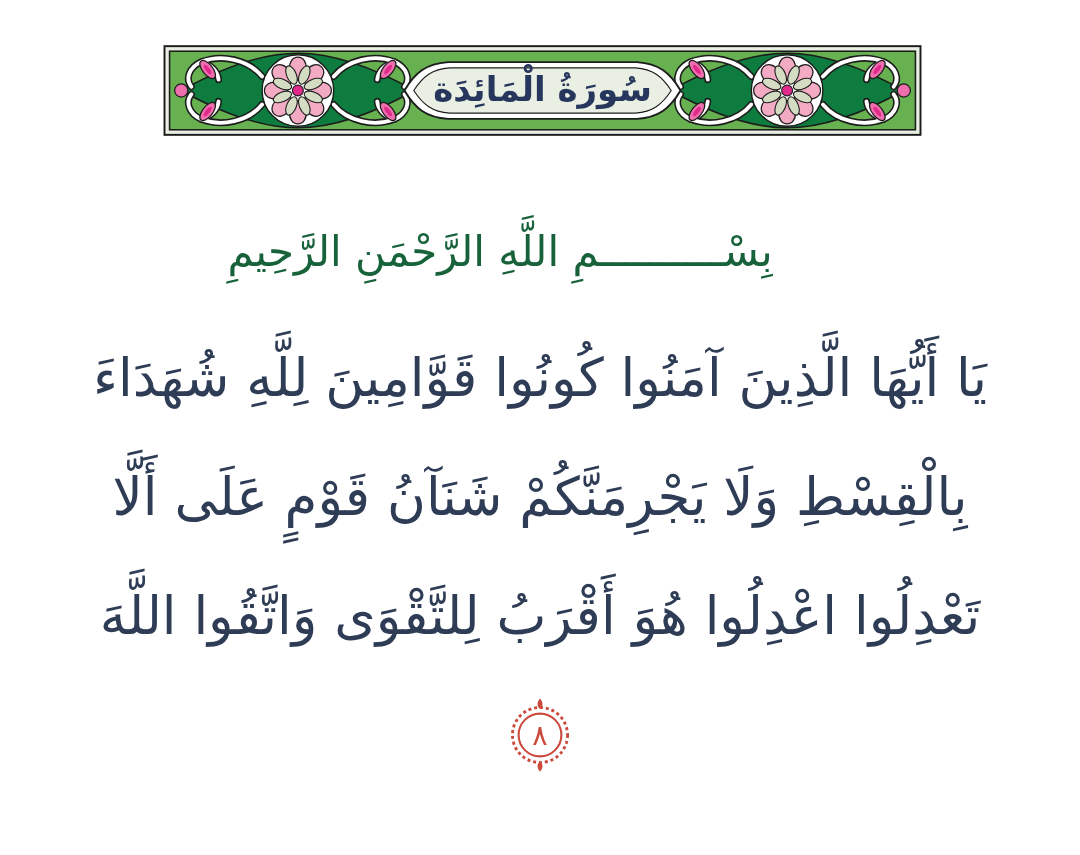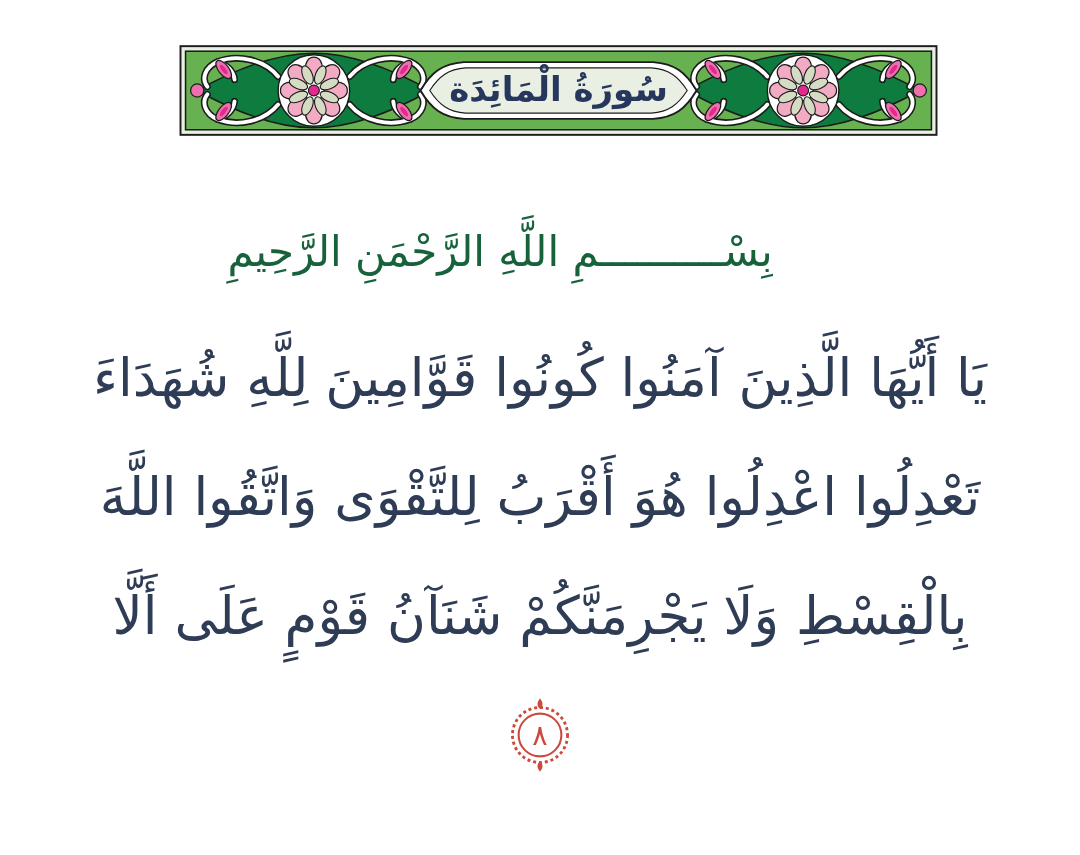--- a/index.html
+++ b/index.html
@@ -17,21 +17,21 @@
     --bud-pink:#ef6fae;
     --outline-black:#1c1c1c;
   }
   html,body{margin:0;padding:0;}
   body{
     width:1080px;height:855px;position:relative;overflow:hidden;
     background:var(--page-bg,#ffffff);
     font-family:"DejaVu Sans",sans-serif;
   }
   
-  .banner{position:absolute;left:71px;top:45px;width:975px;height:91px;border-radius:13px;}
+  .banner{position:absolute;left:55px;top:45px;width:975px;height:91px;border-radius:13px;}
   .banner-svg{position:absolute;left:0;top:0;width:100%;height:100%;display:block;}
   .bannerOuter{fill:var(--banner-light,#e9f0e3);stroke:var(--outline-black,#1c1c1c);stroke-width:2.5;}
   .bannerField{fill:var(--banner-green,#67b151);stroke:var(--outline-black,#1c1c1c);stroke-width:2;}
   .lens{fill:var(--banner-dark-green,#0e7c3e);stroke:var(--outline-black,#1c1c1c);stroke-width:2;}
   .ck{stroke:var(--outline-black,#1c1c1c);stroke-width:9;fill:none;stroke-linecap:round;}
   .cw{stroke:#ffffff;stroke-width:5;fill:none;stroke-linecap:round;}
   .bud{fill:var(--bud-pink,#ef6fae);stroke:var(--outline-black,#1c1c1c);stroke-width:1.6;}
   .budcore{fill:var(--rosette-magenta,#e12a8c);}
   .wdisc{fill:#ffffff;stroke:var(--outline-black,#1c1c1c);stroke-width:1.8;}
   .petals use{fill:var(--rosette-pink,#f3abc4);stroke:var(--outline-black,#1c1c1c);stroke-width:1.6;}
@@ -125,22 +125,22 @@
       <path class="cartOuter" d="M310 58.5 C324 35 338 24 366 22 L609 22 C637 24 651 35 665 58.5 C651 82 637 93 609 95 L366 95 C338 93 324 82 310 58.5 Z"></path>
       <path class="cartInner" d="M322 58.5 C334 40 346 31 368 29.5 L607 29.5 C629 31 641 40 653 58.5 C641 77 629 86 607 87.5 L368 87.5 C346 86 334 77 322 58.5 Z"></path>
     </svg>
     <div class="surah-title" lang="ar" dir="rtl">سُورَةُ الْمَائِدَة</div>
   </header>
 
   <div class="bismillah" lang="ar" dir="rtl">بِسْــــــــــمِ اللَّهِ الرَّحْمَنِ الرَّحِيمِ</div>
 
   <main class="verse">
     <div class="ayah-line" lang="ar" dir="rtl">يَا أَيُّهَا الَّذِينَ آمَنُوا كُونُوا قَوَّامِينَ لِلَّهِ شُهَدَاءَ</div>
+    <div class="ayah-line" lang="ar" dir="rtl">بِالْقِسْطِ وَلَا يَجْرِمَنَّكُمْ شَنَآنُ قَوْمٍ عَلَى أَلَّا</div>
     <div class="ayah-line" lang="ar" dir="rtl">تَعْدِلُوا اعْدِلُوا هُوَ أَقْرَبُ لِلتَّقْوَى وَاتَّقُوا اللَّهَ</div>
-    <div class="ayah-line" lang="ar" dir="rtl">بِالْقِسْطِ وَلَا يَجْرِمَنَّكُمْ شَنَآنُ قَوْمٍ عَلَى أَلَّا</div>
     <div class="ayah-line last" lang="ar" dir="rtl">
       <svg class="ayah-marker" viewBox="-40 -40 80 80" aria-hidden="true">
         <circle class="mOrna" r="29"></circle>
         <circle class="mDisc" r="22.5"></circle>
         <path class="mFin" d="M0 -38.5 C3.5 -34.5 3.5 -30.5 0 -27.5 C-3.5 -30.5 -3.5 -34.5 0 -38.5 Z"></path>
         <path class="mFin" d="M0 38.5 C3.5 34.5 3.5 30.5 0 27.5 C-3.5 30.5 -3.5 34.5 0 38.5 Z"></path>
         <text class="mNum" x="0" y="11" text-anchor="middle">٨</text>
       </svg>
     </div>
   </main>

